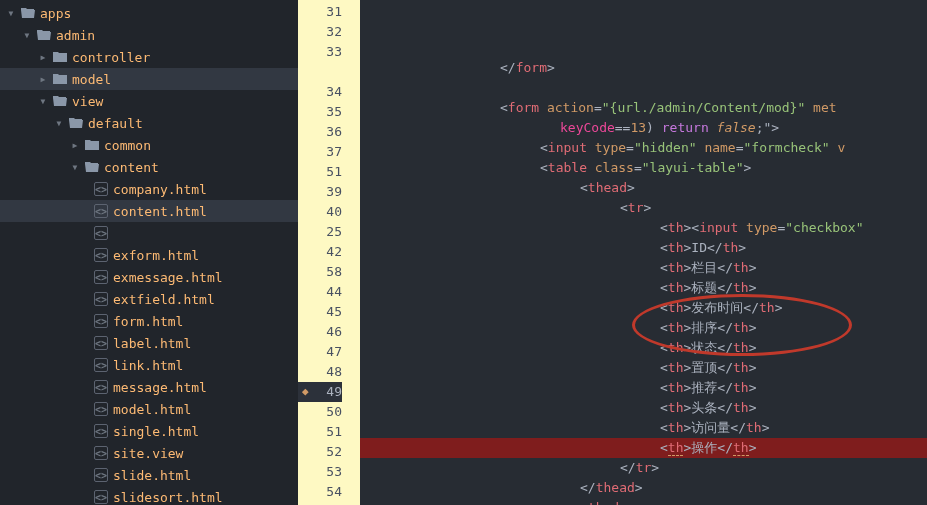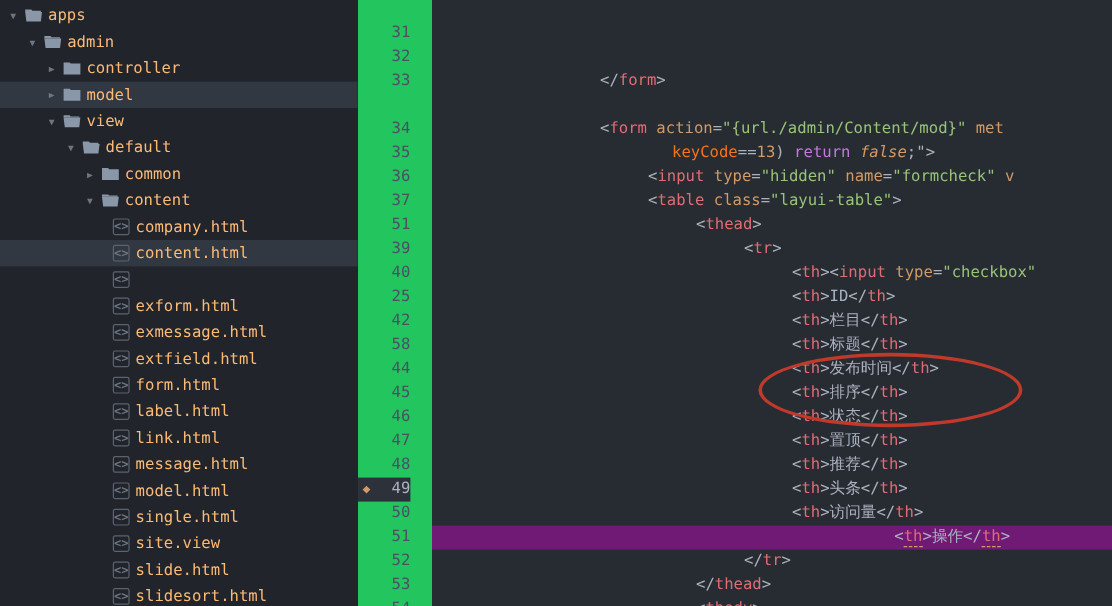--- a/index.html
+++ b/index.html
@@ -4,35 +4,35 @@
 <style>
 * { margin: 0; padding: 0; box-sizing: border-box; font-family: Consolas, Monaco, monospace; }
 body { background: #272c33; color: #abb2bf; font-size: 13px; overflow: hidden; width: 927px; height: 505px; display: flex; }
 .sidebar { width: 298px; background: #21252b; overflow-y: auto; padding-top: 2px; }
 .tree-item { display: flex; align-items: center; height: 22px; cursor: pointer; white-space: nowrap; }
 .tree-item.selected { background: #323842; }
 .arrow { width: 10px; display: inline-flex; justify-content: center; font-size: 8px; color: #6e7681; }
 .folder-icon { width: 16px; height: 16px; margin: 0 4px; flex-shrink: 0; }
 .file-icon { width: 14px; height: 14px; margin: 0 5px 0 4px; flex-shrink: 0; display: flex; align-items: center; justify-content: center; color: #6e7681; font-size: 10px; font-weight: bold; border: 1px solid #5c6370; border-radius: 2px; }
 .item-label { color: #fdba74; font-size: 13px; }
-.gutter { width: 62px; background: #22c55e; text-align: right; padding-right: 18px; color: #495162; font-size: 13px; line-height: 20px; padding-top: 18px; position: relative; }
+.gutter { width: 62px; background: #fef9c3; text-align: right; padding-right: 18px; color: #495162; font-size: 13px; line-height: 20px; padding-top: 2px; position: relative; }
 .line-num { height: 20px; position: relative; }
 .line-num.current { color: #abb2bf; background: #2c313a; }
 .bookmark { position: absolute; left: 4px; color: #d19a66; font-size: 11px; }
 .editor { flex: 1; background: #272c33; font-size: 13px; line-height: 20px; padding-top: 18px; overflow: hidden; position: relative; white-space: pre; }
 .code-line { height: 20px; }
-.code-line.current { background: #701a75; text-align: center; }
+.code-line.current { background: #7f1d1d; }
 .t-tag { color: #e06c75; }
 .t-attr { color: #d19a66; }
 .t-str { color: #98c379; }
 .t-punc { color: #abb2bf; }
 .t-text { color: #abb2bf; }
 .t-num { color: #d19a66; }
 .t-kw { color: #c678dd; }
-.t-var { color: #f97316; }
+.t-var { color: #ec4899; }
 .t-warn { border-bottom: 1px dashed #d19a66; }
 .red-circle { position: absolute; border: 3px solid #c0392b; border-radius: 50%; pointer-events: none; }
 </style>
 </head>
 <body>
 
 <div class="sidebar">
   <div class="tree-item" style="padding-left:6px">
     <span class="arrow">▼</span>
     <svg class="folder-icon" viewBox="0 0 16 16">

